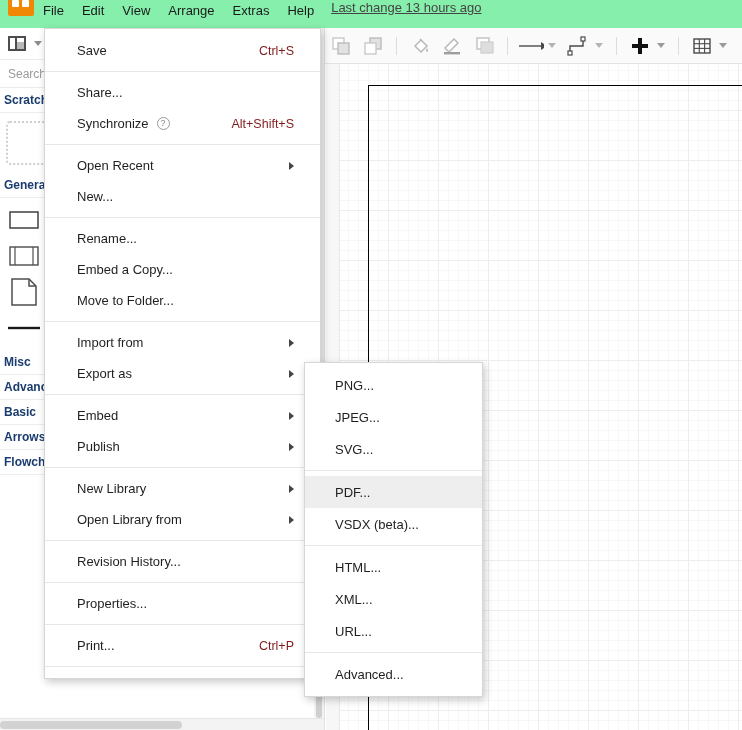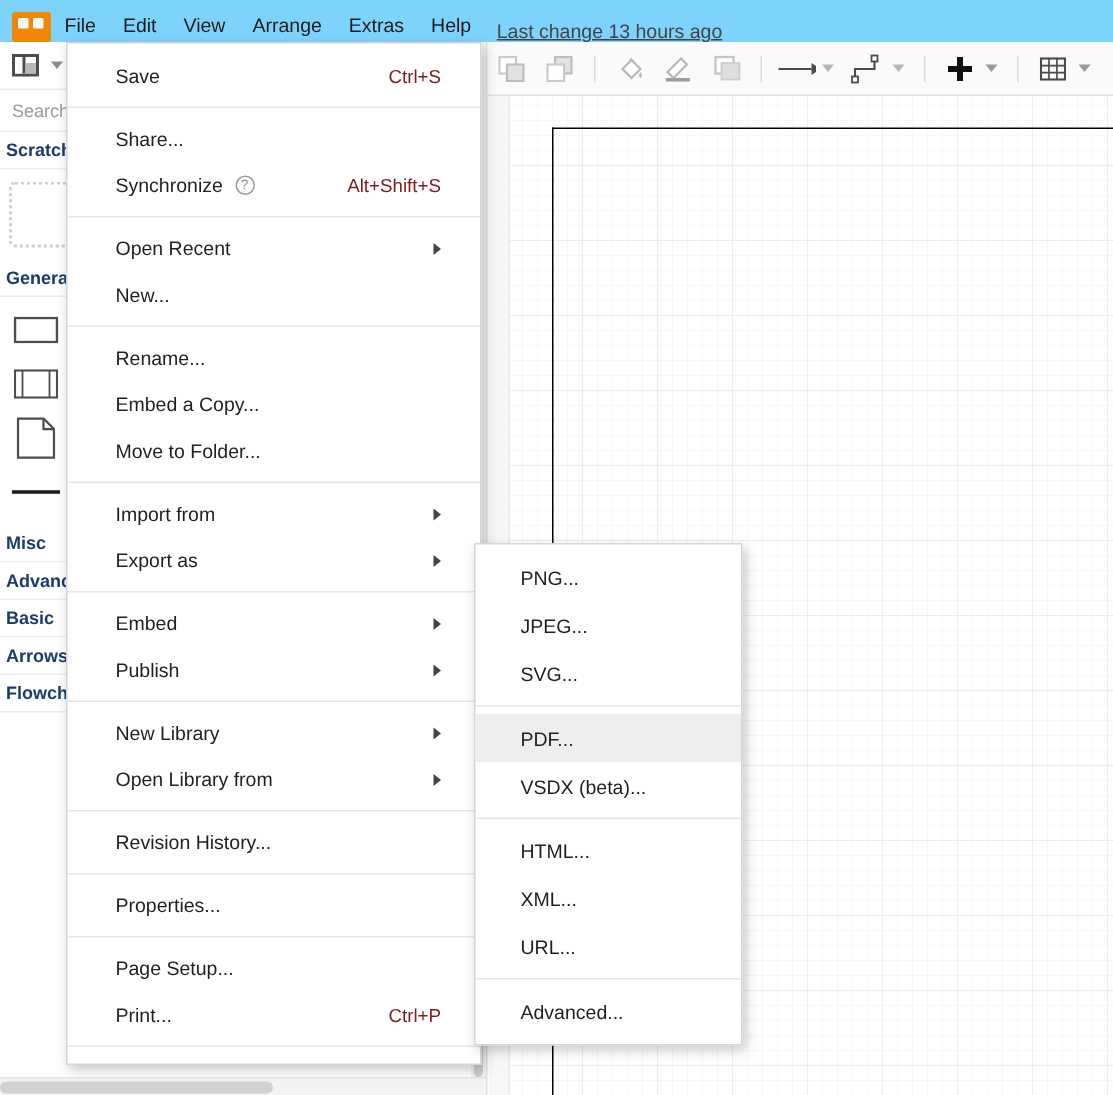--- a/index.html
+++ b/index.html
@@ -9,22 +9,22 @@
     font-family: "Liberation Sans", sans-serif;
     background: #ffffff;
     color: #000000;
     -webkit-font-smoothing: antialiased;
   }
 
   
   #menubar {
     position: absolute; top: 0; left: 0;
     width: 742px; height: 28px;
-    background: #7dd3fc;
-    display: flex; align-items: flex-end;
+    background: #86efac;
+    display: flex; align-items: flex-start;
     z-index: 40;
   }
   #logo {
     width: 26px; height: 20px;
     margin-left: 8px; margin-top: -4px;
     background: #f08705;
     border-radius: 2px;
     position: relative;
     flex: 0 0 auto;
   }
@@ -188,21 +188,21 @@
   
   .menu-popup {
     position: absolute;
     background: #ffffff;
     border: 1px solid #d6d6d6;
     box-shadow: 2px 3px 8px rgba(0,0,0,0.22);
     padding: 6px 0;
     z-index: 100;
   }
   #file-menu { left: 44px; top: 28px; width: 277px; }
-  #export-submenu { left: 316px; top: 362px; width: 179px; }
+  #export-submenu { left: 304px; top: 362px; width: 179px; }
   .mi {
     display: flex; align-items: center;
     height: 31px; padding: 0 26px 0 32px;
     font-size: 13px; color: #1f1f1f;
     cursor: default; position: relative;
     white-space: nowrap;
   }
   #export-submenu .mi { height: 32px; padding-left: 30px; }
   .mi.selected { background: #eeeeee; }
   .mi .label { flex: 0 0 auto; }
@@ -552,23 +552,20 @@
     <div class="mi-sep"></div>
     <div class="mi">
       <span class="label">Revision History...</span>
     </div>
     <div class="mi-sep"></div>
     <div class="mi">
       <span class="label">Properties...</span>
     </div>
     <div class="mi-sep"></div>
     <div class="mi">
-      <span class="label">Page Setup...</span>
-    </div>
-    <div class="mi">
       <span class="label">Print...</span>
       <span class="accel">Ctrl+P</span>
     </div>
     <div class="mi-sep"></div>
   </div>
 
 <div id="export-submenu" class="menu-popup">
     <div class="mi">
       <span class="label">PNG...</span>
     </div>

